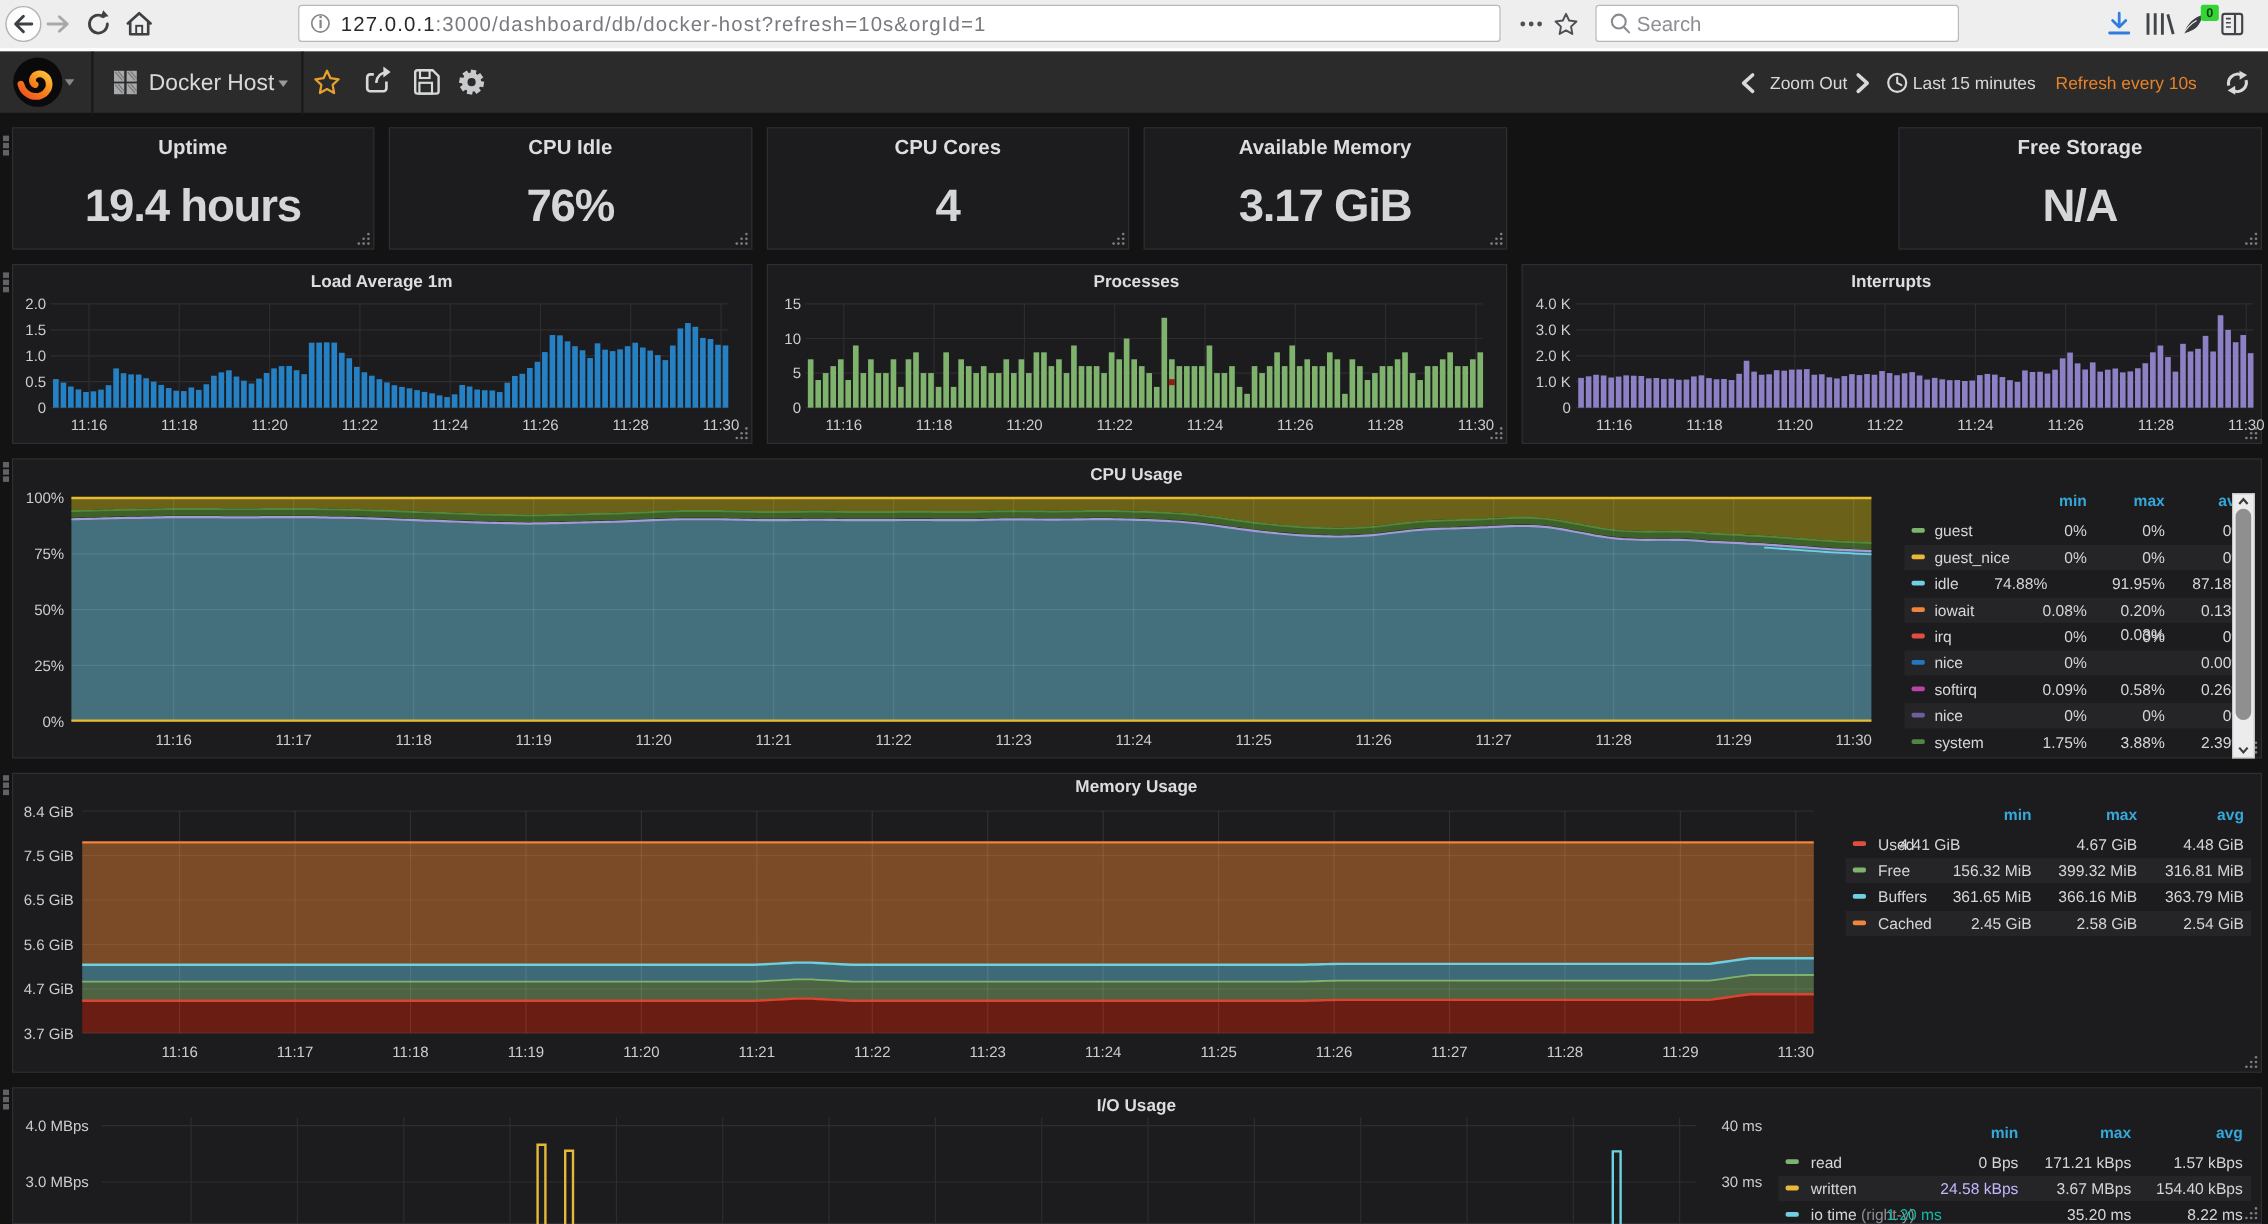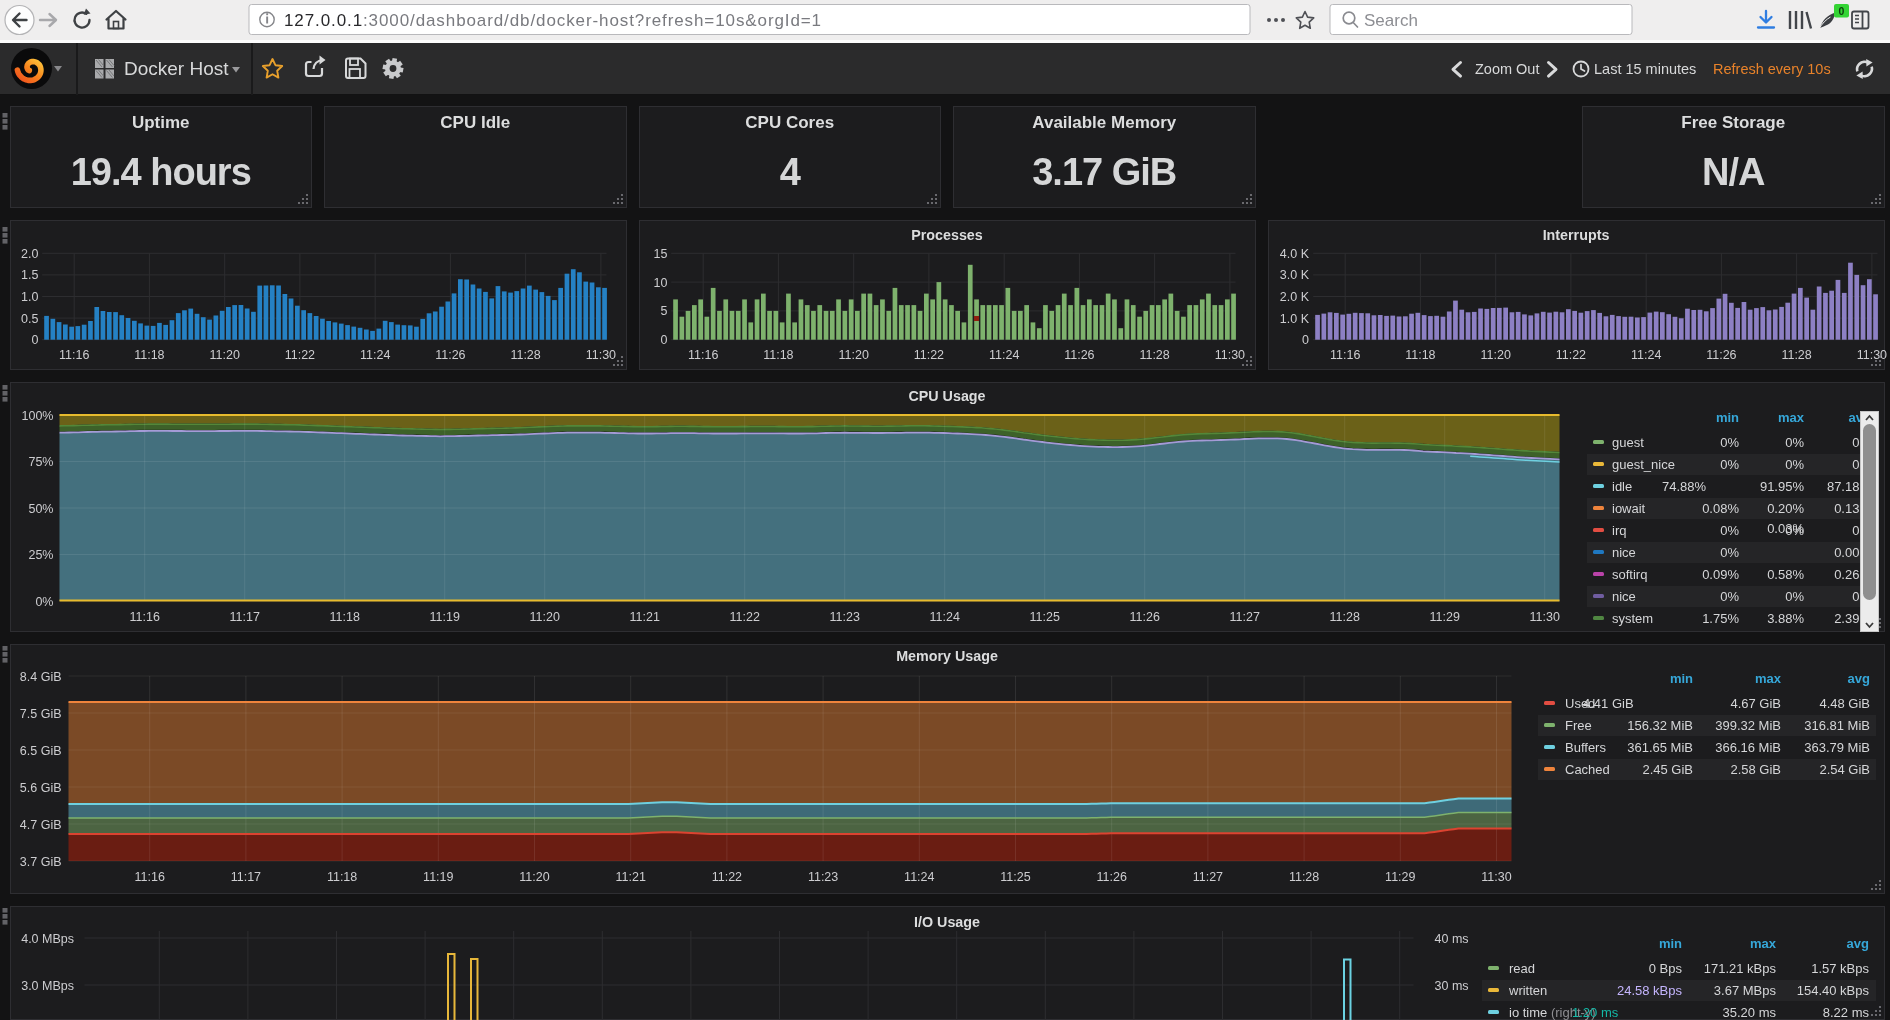--- a/index.html
+++ b/index.html
@@ -149,20 +149,21 @@
             <circle cx="10" cy="2" r="1.1"></circle>
             <circle cx="6" cy="10" r="1.1"></circle>
             <circle cx="6" cy="6" r="1.1"></circle>
             <circle cx="2" cy="10" r="1.1"></circle>
           </g>
         </svg>
       </div>
     </div>
     <div class="panel" style="left:324px;top:106px;width:302.5px;height:102px">
       <div class="stitle" style="top:6px">CPU Idle</div>
+      <div class="sval" style="top:43px">76%</div>
       <div class="abs" style="right:1px;bottom:1px;width:13px;height:13px">
         <svg width="13" height="13" viewBox="0 0 13 13">
           <g fill="#7e7e82">
             <circle cx="10" cy="10" r="1.1"></circle>
             <circle cx="10" cy="6" r="1.1"></circle>
             <circle cx="10" cy="2" r="1.1"></circle>
             <circle cx="6" cy="10" r="1.1"></circle>
             <circle cx="6" cy="6" r="1.1"></circle>
             <circle cx="2" cy="10" r="1.1"></circle>
           </g>
@@ -211,20 +212,21 @@
             <circle cx="10" cy="6" r="1.1"></circle>
             <circle cx="10" cy="2" r="1.1"></circle>
             <circle cx="6" cy="10" r="1.1"></circle>
             <circle cx="6" cy="6" r="1.1"></circle>
             <circle cx="2" cy="10" r="1.1"></circle>
           </g>
         </svg>
       </div>
     </div>
     <div class="panel" style="left:9.5px;top:220px;width:617px;height:150px">
+      <div class="ptitle" style="top:6px">Load Average 1m</div>
       <svg style="left:0;top:0" width="617" height="150" viewBox="0 0 617 150">
         <line x1="31.2" y1="32.3" x2="595.5" y2="32.3" stroke="#2d2d30" stroke-width="1"></line>
         <text x="27.5" y="36.8" font-size="12.5px" fill="#cdcdd0" text-anchor="end">2.0</text>
         <line x1="31.2" y1="53.9" x2="595.5" y2="53.9" stroke="#2d2d30" stroke-width="1"></line>
         <text x="27.5" y="58.4" font-size="12.5px" fill="#cdcdd0" text-anchor="end">1.5</text>
         <line x1="31.2" y1="75.5" x2="595.5" y2="75.5" stroke="#2d2d30" stroke-width="1"></line>
         <text x="27.5" y="80.0" font-size="12.5px" fill="#cdcdd0" text-anchor="end">1.0</text>
         <line x1="31.2" y1="97.1" x2="595.5" y2="97.1" stroke="#2d2d30" stroke-width="1"></line>
         <text x="27.5" y="101.6" font-size="12.5px" fill="#cdcdd0" text-anchor="end">0.5</text>
         <line x1="31.2" y1="118.7" x2="595.5" y2="118.7" stroke="#2d2d30" stroke-width="1"></line>

